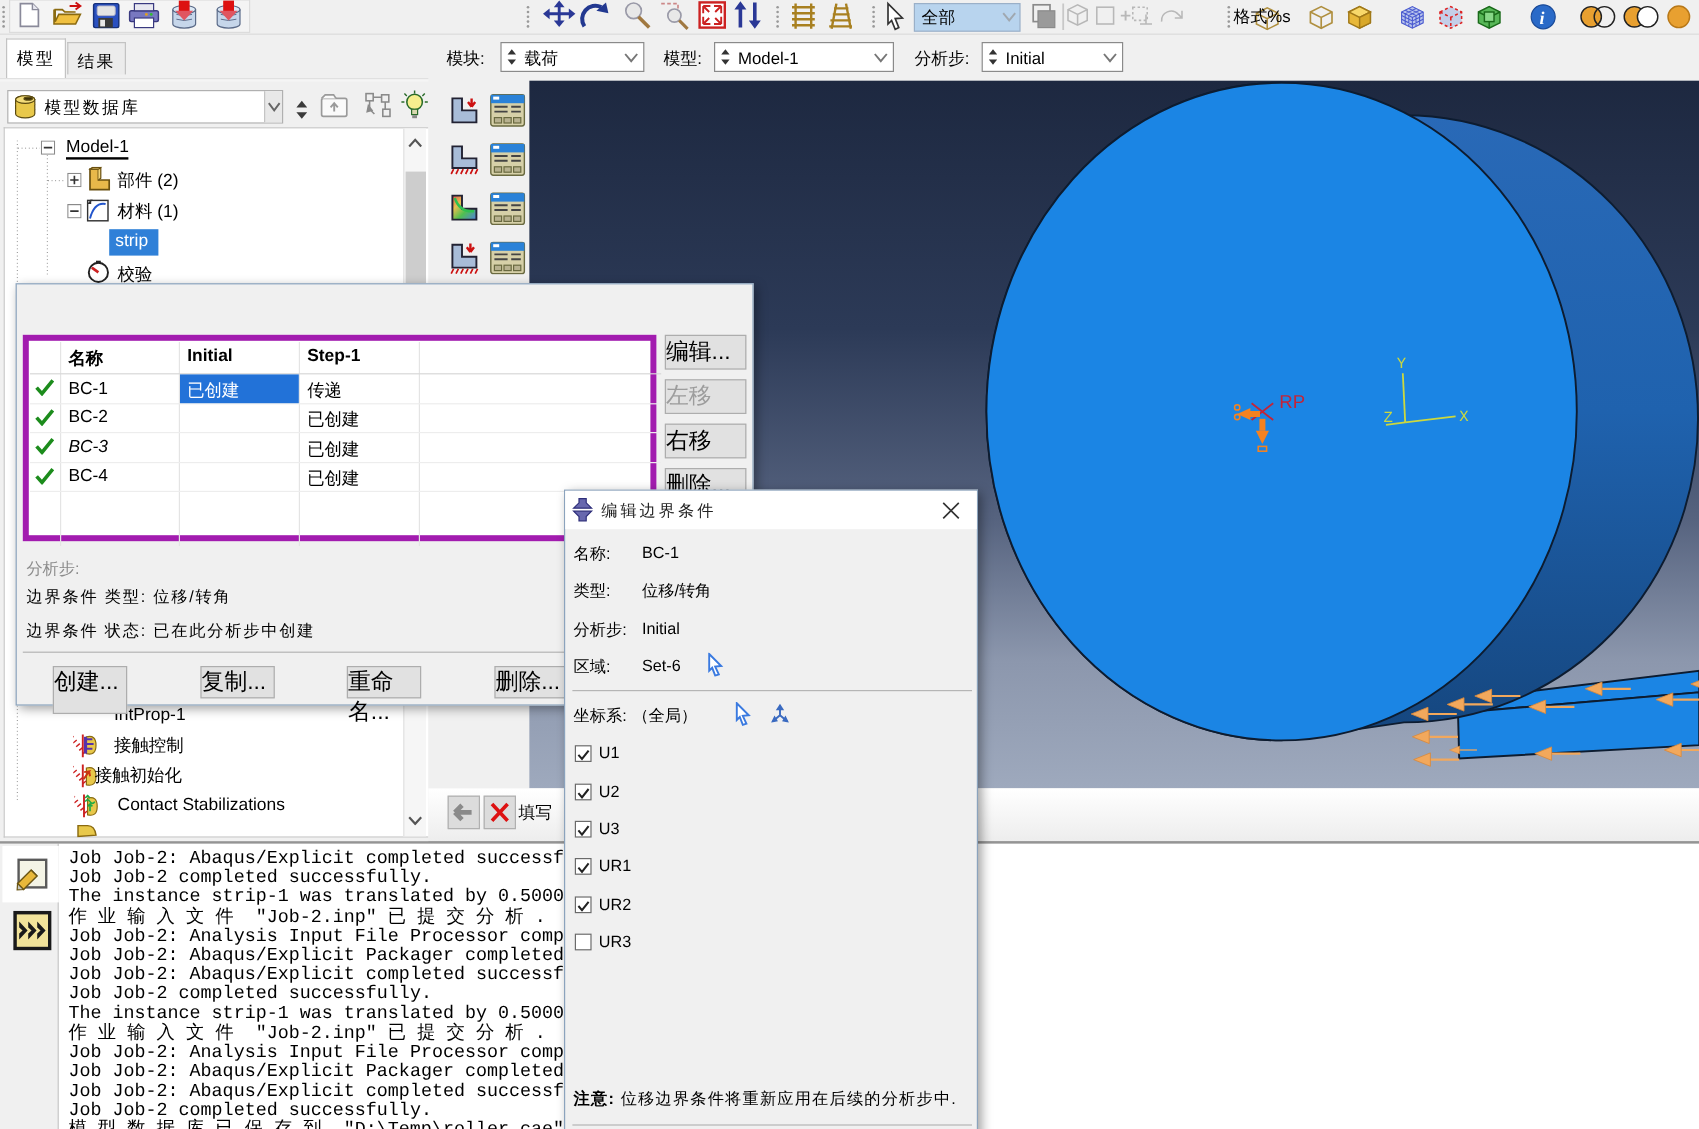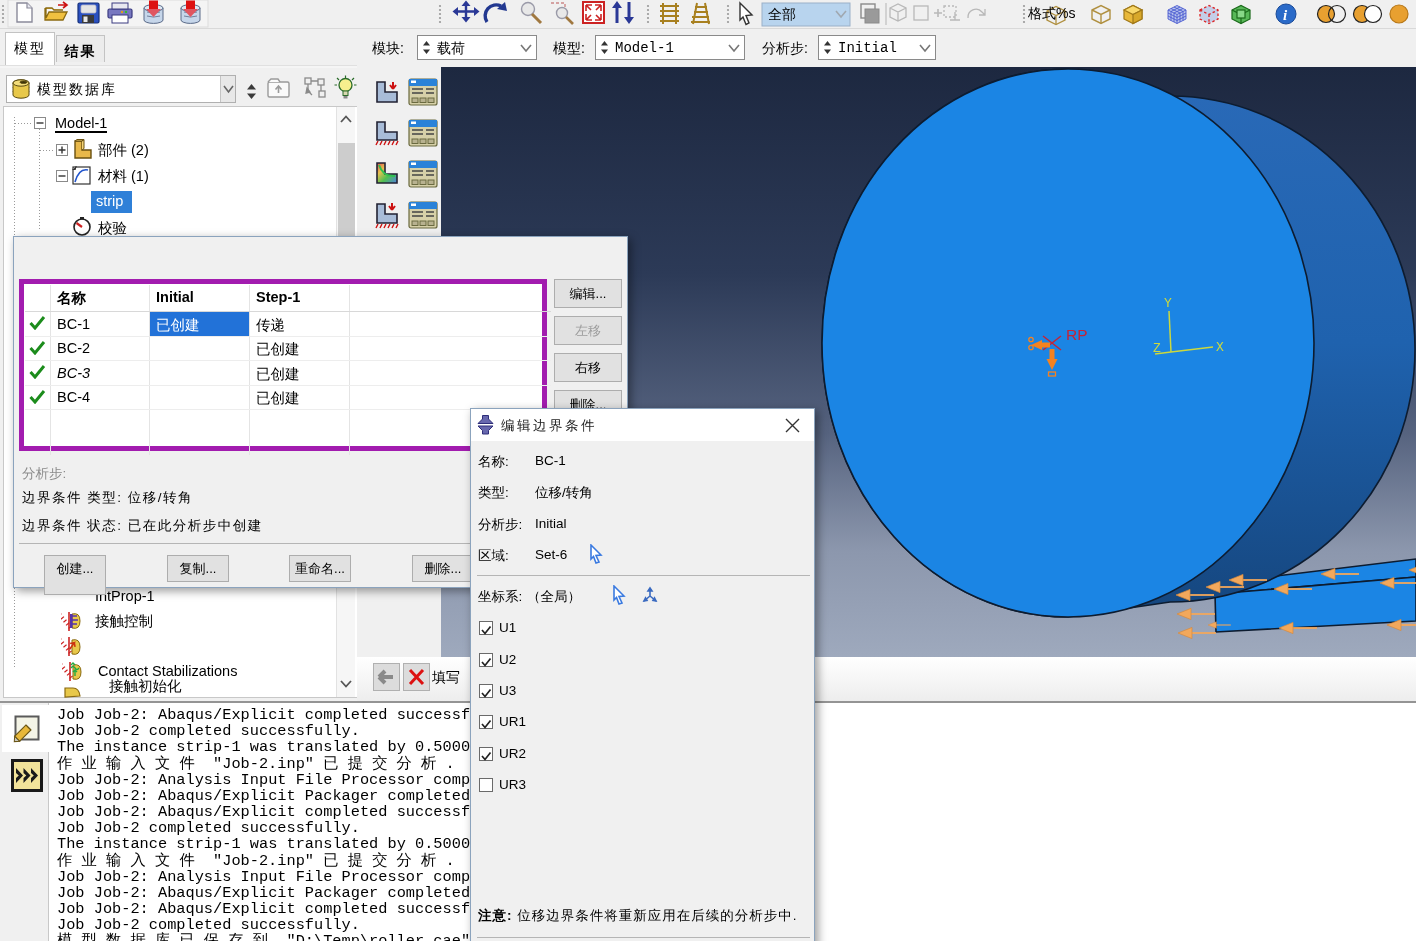--- a/index.html
+++ b/index.html
@@ -6,21 +6,21 @@
 *{box-sizing:border-box;}
 .abs{position:absolute;}
 #stage{position:relative;width:1416px;height:941px;}
 
 #topbar{left:0;top:0;width:1416px;height:29px;background:#f0f0f0;border-bottom:1px solid #d9d9d9;}
 
 #modbar{left:357px;top:29px;width:1059px;height:38px;background:#f0f0f0;font-size:14px;color:#000;}
 .mlabel{position:absolute;top:11px;}
 .combo{position:absolute;top:6px;height:25px;background:#fff;border:1px solid #8a8a8a;font-size:14px;}
 .combo .sp{position:absolute;left:2px;top:2px;width:13px;height:19px;}
-.combo .tx{position:absolute;left:19px;top:4px;font-family:Liberation Mono, monospace;}
+.combo .tx{position:absolute;left:19px;top:4px;}
 
 #leftpanel{left:0;top:29px;width:357px;height:674px;background:#f0f0f0;}
 .tab{position:absolute;top:3px;height:30px;font-size:14px;text-align:center;line-height:30px;}
 #tab1{left:5px;width:50px;background:#fff;border:1px solid #c3c3c3;border-bottom:none;z-index:2;height:33px;}
 #tab2{left:56px;width:49px;background:#ececec;border:1px solid #c3c3c3;border-bottom:none;top:6px;height:27px;}
 #panetop{left:0px;top:36px;width:357px;height:3px;background:#f5f5f5;border-top:1px solid #e0e0e0;}
 #treebox{left:3px;top:77px;width:354px;height:592px;background:#fff;border:1px solid #c8c8c8;border-right:none;}
 
 #sbar{left:336px;top:78px;width:19px;height:590px;background:#f6f6f6;border-left:1px solid #e2e2e2;}
 #sthumb{left:1px;top:36px;width:17px;height:130px;background:#cdcdcd;}
@@ -38,21 +38,21 @@
 .pbtn{position:absolute;top:6px;width:27px;height:28px;background:#dcdcdc;border:1px solid #b0b0b0;}
 
 #msgarea{left:0;top:703px;width:1416px;height:238px;background:#fff;}
 #msggutter{left:0;top:703px;width:49px;height:238px;background:#f0f0f0;border-right:1px solid #c8c8c8;}
 #msgtext{left:57px;top:707px;width:1359px;font-family:"Liberation Mono",monospace;font-size:15.3px;line-height:16.17px;color:#000;white-space:pre;}
 #msgline{left:0px;top:701px;width:1416px;height:2px;background:#949494;}
 
 .dialog{position:absolute;background:#f0f0f0;border:1px solid #8ba3bd;box-shadow:3px 3px 9px rgba(0,0,0,0.4);}
 .dtitle{position:absolute;left:0;top:0;right:0;height:32px;background:#fff;font-size:13.5px;color:#222;}
 .dclose{position:absolute;top:8px;width:17px;height:17px;}
-.dbtn{position:absolute;background:#e1e1e1;border:1px solid #adadad;font-size:13px;color:#000;text-align:center;}
+.dbtn{position:absolute;background:#e1e1e1;border:1px solid #adadad;font-size:19px;color:#000;text-align:left;}
 .dbtn.dis{color:#9d9d9d;}
 .dlabel{position:absolute;font-size:13.5px;color:#000;white-space:nowrap;}
 .sep{position:absolute;height:1px;background:#b5b5b5;}
 .cbox{position:absolute;width:14px;height:14px;background:#fff;border:1px solid #6a6a6a;}
 
 #bctable{position:absolute;left:5px;top:42px;width:528px;height:172px;background:#fff;border:5px solid #a21caf;}
 .th{position:absolute;top:0;height:27px;font-weight:bold;font-size:14.5px;}
 .vline{position:absolute;top:1px;width:1px;height:170px;background:#e4e4e4;}
 .hline{position:absolute;left:1px;width:526px;height:1px;background:#ededed;}
 .cell{position:absolute;font-size:14.5px;}
@@ -246,21 +246,21 @@
             <path d="M3,11.5 L6.5,16 L10,11.5 Z" fill="#333"></path>
           </svg></div>
         <div class="tx">Initial</div>
         <svg class="abs" style="right:4px;top:7px" width="12" height="10">
           <path d="M1,2 L6,8 L11,2" stroke="#777" stroke-width="1.6" fill="none"></path>
         </svg>
       </div>
   </div>
   <div class="abs" id="leftpanel">
     <div class="tab" id="tab1" style="letter-spacing:2px;">模型</div>
-    <div class="tab" id="tab2" style="letter-spacing:2px;font-weight:bold;">结果</div>
+    <div class="tab" id="tab2" style="letter-spacing:2px;">结果</div>
     <div class="abs" id="panetop"></div>
     <div class="abs" id="dbrow">
       <div class="abs" style="left:6px;top:46px;width:230px;height:28px;background:#fff;border:1px solid #b0b0b0;"></div>
       <svg class="abs" style="left:10px;top:49px" width="22" height="22" viewBox="0 0 22 22">
           <g stroke="#5a4a10" stroke-width="1">
             <ellipse cx="11" cy="5" rx="8" ry="3.2" fill="#e8c84a"></ellipse>
             <path d="M3,5 v4 a8,3.2 0 0 0 16,0 v-4" fill="#e8c84a"></path>
             <path d="M3,9 v4 a8,3.2 0 0 0 16,0 v-4" fill="#e8c84a"></path>
             <path d="M3,13 v4 a8,3.2 0 0 0 16,0 v-4" fill="#e8c84a"></path>
             <ellipse cx="11" cy="5" rx="8" ry="3.2" fill="#f2dc7a"></ellipse>
@@ -351,21 +351,21 @@
         </svg>
       <div class="titem" style="left:95px;top:583px;">接触控制</div>
       <svg class="abs" style="left:61px;top:607px" width="22" height="21" viewBox="0 0 22 21">
           <g stroke="#cc2222" stroke-width="1.2">
             <path d="M2,2 l4,0 M2,6 l4,0 M2,10 l4,0 M2,14 l4,0 M2,18 l4,0" transform="rotate(-40 4 10)"></path>
           </g>
           <path d="M8,1 v19" stroke="#cc2222" stroke-width="1.6"></path>
           <path d="M11,4 q8,-2 8,7 q0,9 -8,7 Z" fill="#e8c84a" stroke="#8a6a10" stroke-width="1"></path>
           <path d="M11,14 v-8 l-3,3 m3,-3 l3,3" stroke="#cc3311" stroke-width="1.6" fill="none" transform="rotate(35 11 10)"></path>
         </svg>
-      <div class="titem" style="left:109px;top:608px;margin-top:40px;">接触初始化</div>
+      <div class="titem" style="left:79px;top:608px;">接触初始化</div>
       <svg class="abs" style="left:62px;top:632px" width="22" height="21" viewBox="0 0 22 21">
           <g stroke="#cc2222" stroke-width="1.2">
             <path d="M2,2 l4,0 M2,6 l4,0 M2,10 l4,0 M2,14 l4,0 M2,18 l4,0" transform="rotate(-40 4 10)"></path>
           </g>
           <path d="M8,1 v19" stroke="#cc2222" stroke-width="1.6"></path>
           <path d="M11,4 q8,-2 8,7 q0,9 -8,7 Z" fill="#e8c84a" stroke="#8a6a10" stroke-width="1"></path>
           <path d="M9,4 l2,-2 2,2 -2,-2 M9,7 q2,-3 4,0 t4,0" stroke="#22aa44" stroke-width="1.4" fill="none"></path>
           <path d="M13,15 v-6 l-2,2 m2,-2 l2,2" stroke="#22aa44" stroke-width="1.4" fill="none"></path>
         </svg>
       <div class="titem" style="left:98px;top:634px;">Contact Stabilizations</div>

